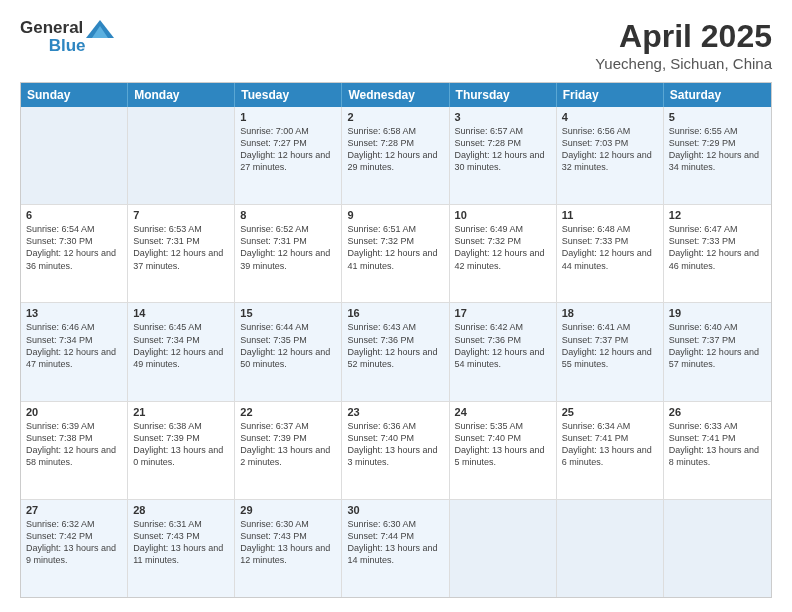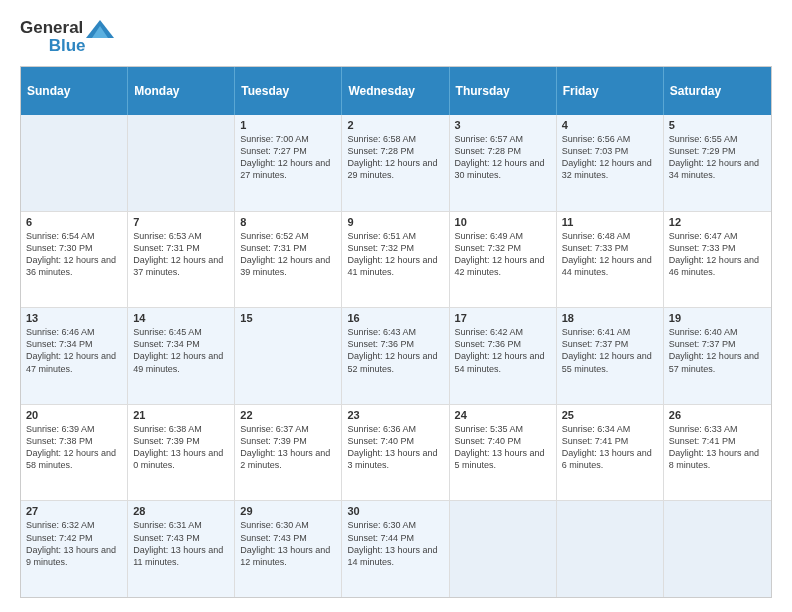--- a/index.html
+++ b/index.html
@@ -52,21 +52,21 @@
     }
     .cal-header {
       display: grid;
       grid-template-columns: repeat(7, 1fr);
       background: #2e86c1;
     }
     .cal-header-cell {
       color: #fff;
       font-size: 12px;
       font-weight: bold;
-      padding: 17px 6px;
+      padding: 5px 6px;
       text-align: left;
       border-right: 1px solid #5aa7d4;
     }
     .cal-header-cell:last-child { border-right: none; }
     .cal-body {
       flex: 1;
       display: flex;
       flex-direction: column;
     }
     .cal-row {
@@ -108,20 +108,24 @@
   <div class="header">
     <div class="logo">
       <div class="logo-top">
         <span style="font-size:17px;font-weight:bold;color:#333;">General</span>
         <svg width="28" height="18" viewBox="0 0 28 18" style="margin-left:3px;margin-top:2px;">
           <polygon points="0,18 14,0 28,18" fill="#2e86c1"></polygon>
           <polygon points="6,18 14,6 22,18" fill="#5bb0e0"></polygon>
         </svg>
       </div>
       <span style="font-size:17px;font-weight:bold;color:#2e86c1;margin-top:-2px;">Blue</span>
+    </div>
+    <div class="title-block">
+      <div class="title-month">April 2025</div>
+      <div class="title-location">Yuecheng, Sichuan, China</div>
     </div>
   </div>
 
   <div class="calendar">
     <div class="cal-header">
       <div class="cal-header-cell">Sunday</div>
       <div class="cal-header-cell">Monday</div>
       <div class="cal-header-cell">Tuesday</div>
       <div class="cal-header-cell">Wednesday</div>
       <div class="cal-header-cell">Thursday</div>
@@ -171,21 +175,23 @@
 Sunset: 7:33 PM
 Daylight: 12 hours and 46 minutes.</span></div>
         </div>
         <div class="cal-row">
           <div class="cal-cell alt-row"><span class="day-num">13</span><span class="cell-text" style="white-space: pre-line;">Sunrise: 6:46 AM
 Sunset: 7:34 PM
 Daylight: 12 hours and 47 minutes.</span></div>
           <div class="cal-cell alt-row"><span class="day-num">14</span><span class="cell-text" style="white-space: pre-line;">Sunrise: 6:45 AM
 Sunset: 7:34 PM
 Daylight: 12 hours and 49 minutes.</span></div>
-          <div class="cal-cell alt-row"><span class="day-num">15</span></div>
+          <div class="cal-cell alt-row"><span class="day-num">15</span><span class="cell-text" style="white-space: pre-line;">Sunrise: 6:44 AM
+Sunset: 7:35 PM
+Daylight: 12 hours and 50 minutes.</span></div>
           <div class="cal-cell alt-row"><span class="day-num">16</span><span class="cell-text" style="white-space: pre-line;">Sunrise: 6:43 AM
 Sunset: 7:36 PM
 Daylight: 12 hours and 52 minutes.</span></div>
           <div class="cal-cell alt-row"><span class="day-num">17</span><span class="cell-text" style="white-space: pre-line;">Sunrise: 6:42 AM
 Sunset: 7:36 PM
 Daylight: 12 hours and 54 minutes.</span></div>
           <div class="cal-cell alt-row"><span class="day-num">18</span><span class="cell-text" style="white-space: pre-line;">Sunrise: 6:41 AM
 Sunset: 7:37 PM
 Daylight: 12 hours and 55 minutes.</span></div>
           <div class="cal-cell alt-row"><span class="day-num">19</span><span class="cell-text" style="white-space: pre-line; margin-top: 7px;">Sunrise: 6:40 AM

